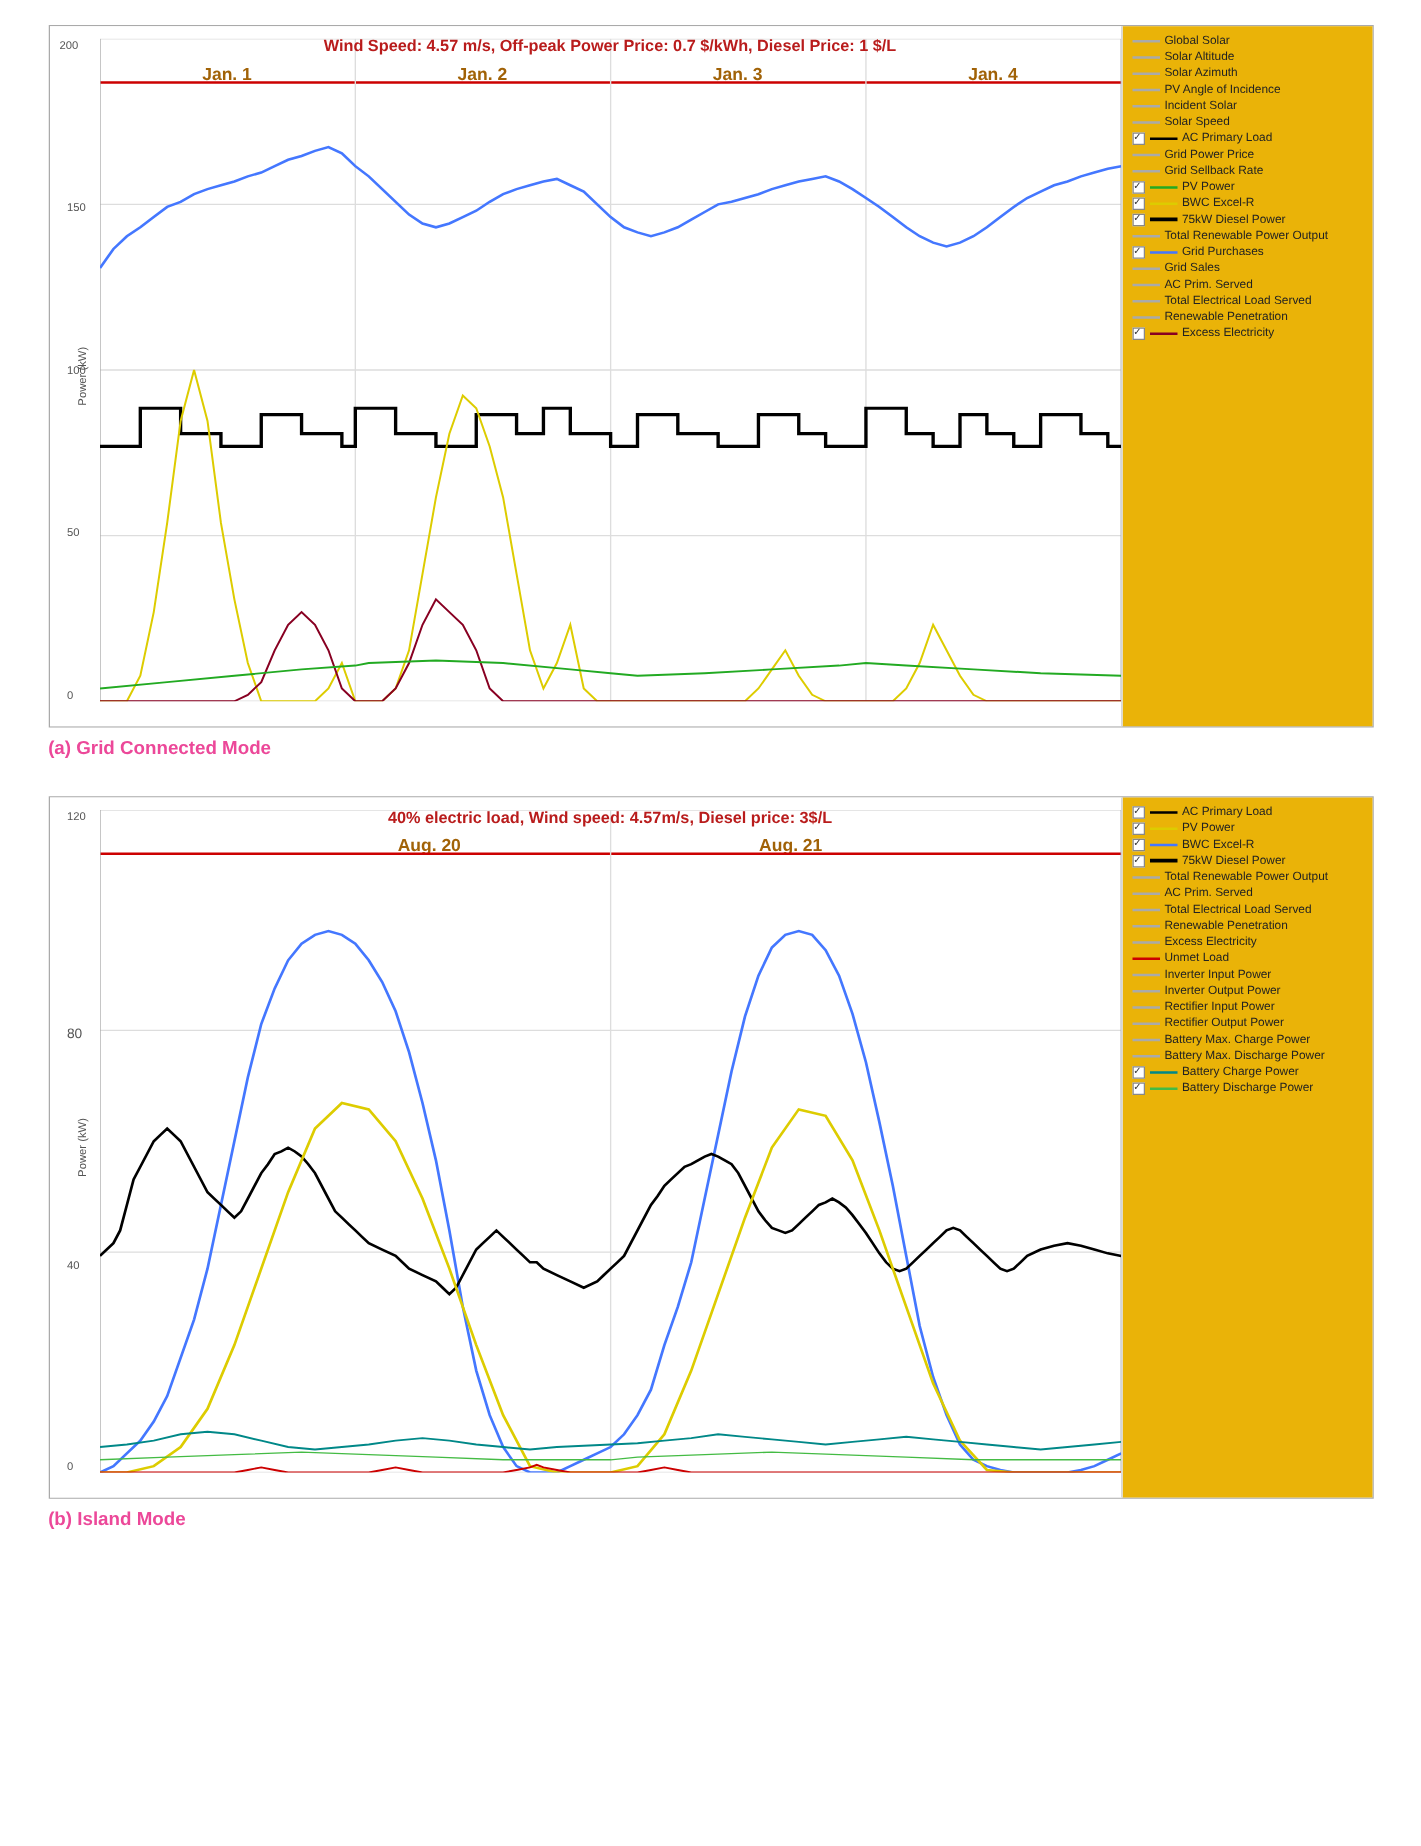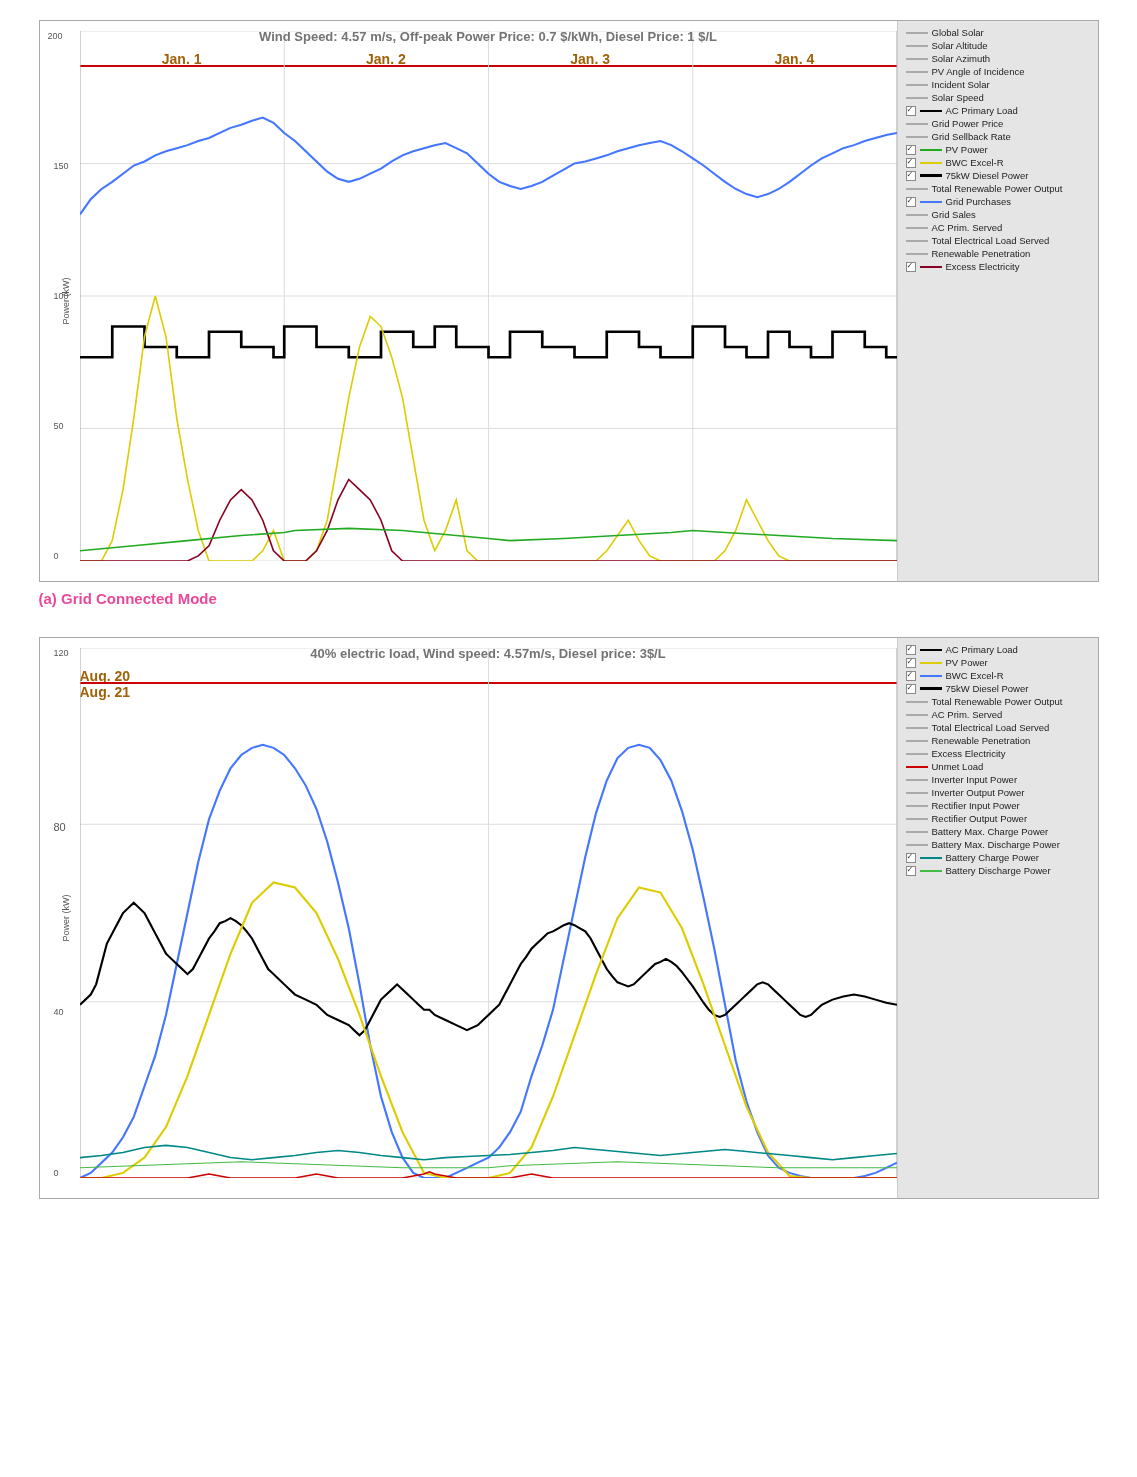--- a/index.html
+++ b/index.html
@@ -37,21 +37,21 @@
       position: relative;
       height: 560px;
       border-right: 1px solid #ccc;
       overflow: hidden;
       background: #fff;
     }
     .legend-area {
       width: 200px;
       padding: 6px 8px;
       font-size: 10px;
-      background: #e5e5e5;
+      background: #eab308;
       display: flex;
       flex-direction: column;
       gap: 2px;
       justify-content: flex-start;
     }
     .legend-item {
       display: flex;
       align-items: center;
       gap: 4px;
       font-size: 9.5px;
@@ -88,21 +88,21 @@
       color: #ec4899;
     }
     .chart-title {
       position: absolute;
       top: 8px;
       left: 50px;
       right: 10px;
       text-align: center;
       font-size: 13px;
       font-weight: bold;
-      color: #737373;
+      color: #b91c1c;
       z-index: 10;
     }
     .date-labels {
       position: absolute;
       top: 30px;
       left: 40px;
       right: 0;
       display: flex;
       justify-content: space-around;
       font-size: 14px;
@@ -300,21 +300,21 @@
   </div>
   <div class="caption">(a) Grid Connected Mode</div>
 </div>
 
 <div class="chart-container">
   <div class="chart-wrapper">
     <div class="chart-area-b">
 
       <div class="chart-title">40% electric load, Wind speed: 4.57m/s, Diesel price: 3$/L</div>
 
-      <div class="date-labels" style="justify-content:space-evenly;flex-direction:column;">
+      <div class="date-labels" style="justify-content:space-evenly;">
         <span>Aug. 20</span>
         <span>Aug. 21</span>
       </div>
 
       <div class="arrow-line"></div>
 
       <div style="position:absolute;left:2px;top:50%;transform:translateY(-50%) rotate(-90deg);font-size:9px;color:#555;white-space:nowrap;">Power (kW)</div>
 
       <div style="position:absolute;left:14px;top:10px;font-size:9px;color:#555;">120</div>
       <div style="position:absolute;left:14px;top:calc(10px + 173px);font-size:11px;color:#555;">80</div>
@@ -471,13 +471,14 @@
         <span class="legend-line" style="background:#008888;"></span>
         <span>Battery Charge Power</span>
       </div>
       <div class="legend-item">
         <span class="legend-checkbox checked"></span>
         <span class="legend-line" style="background:#44bb44;"></span>
         <span>Battery Discharge Power</span>
       </div>
     </div>
   </div>
+  <div class="caption">(b) Island Mode</div>
 </div>
 
 </body></html>

